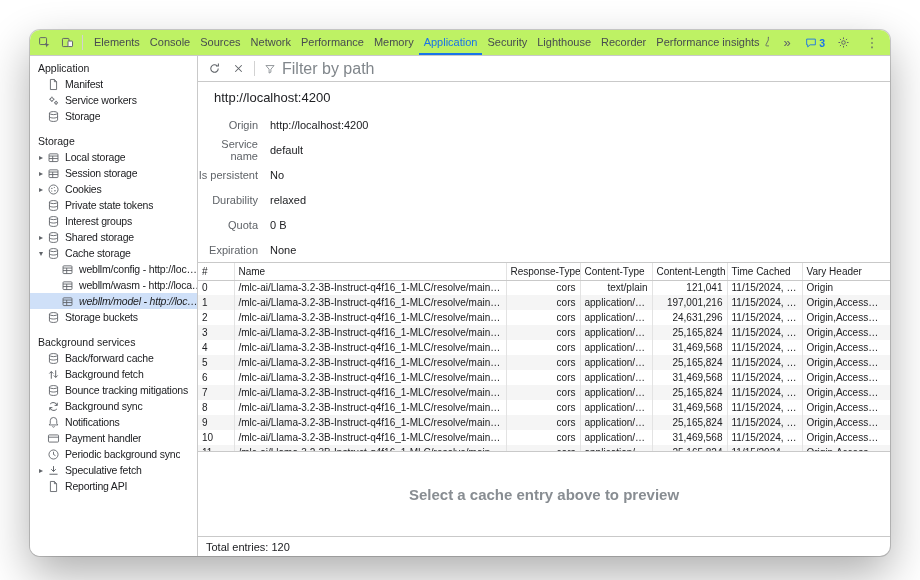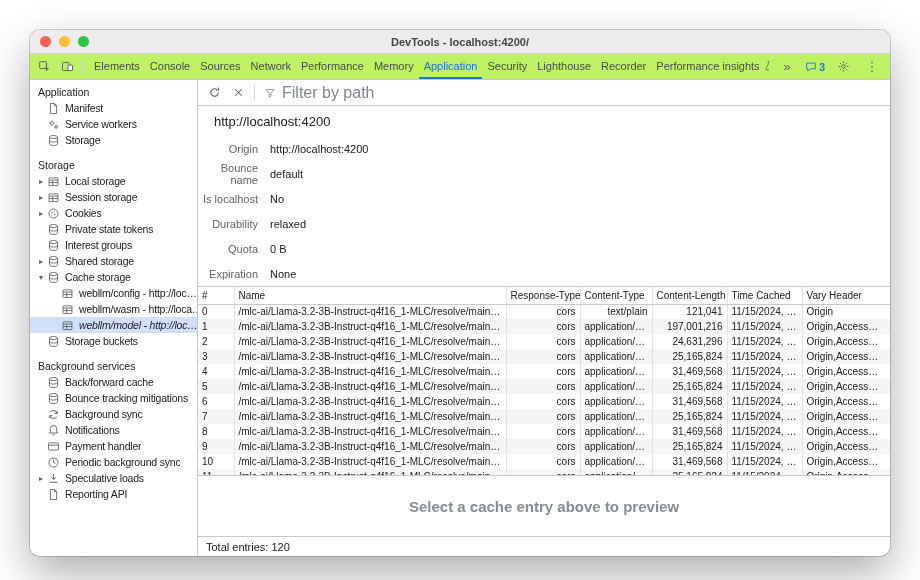--- a/index.html
+++ b/index.html
@@ -170,28 +170,20 @@
       <path d="M5.3 13.2V4.4M5.3 4.4L2.9 6.8M5.3 4.4l2.4 2.4" fill="none" stroke="currentColor" stroke-width="1.2"></path>
       <path d="M10.7 2.8v8.8M10.7 11.6l2.4-2.4M10.7 11.6L8.3 9.2" fill="none" stroke="currentColor" stroke-width="1.2"></path>
     </symbol>
   <symbol id="i-download" viewBox="0 0 16 16">
       <path d="M8 2.6v6.6M8 9.2L5.2 6.4M8 9.2l2.8-2.8M3 12.6h10" fill="none" stroke="currentColor" stroke-width="1.2"></path>
     </symbol>
 </svg>
 
 <div class="window">
 
-  <div class="titlebar">
-    <div class="traffic">
-      <span class="tl red"></span>
-      <span class="tl yellow"></span>
-      <span class="tl green"></span>
-    </div>
-    <div class="title">DevTools - localhost:4200/</div>
-  </div>
 
   <div class="tabbar">
     <div class="tb-icons">
       <span class="tool-btn">
           <svg class="svgi">
             <use href="#i-inspect"></use>
           </svg>
         </span>
       <span class="tool-btn">
           <svg class="svgi">
@@ -396,20 +388,29 @@
             <svg class="svgi">
               <use href="#i-database"></use>
             </svg>
           </span>
           <span class="sb-label">Back/forward cache</span>
         </div>
         <div class="sb-item">
           <span class="expander"></span>
           <span class="sb-icon">
             <svg class="svgi">
+              <use href="#i-updown"></use>
+            </svg>
+          </span>
+          <span class="sb-label">Background fetch</span>
+        </div>
+        <div class="sb-item">
+          <span class="expander"></span>
+          <span class="sb-icon">
+            <svg class="svgi">
               <use href="#i-database"></use>
             </svg>
           </span>
           <span class="sb-label">Bounce tracking mitigations</span>
         </div>
         <div class="sb-item">
           <span class="expander"></span>
           <span class="sb-icon">
             <svg class="svgi">
               <use href="#i-sync"></use>
@@ -444,21 +445,21 @@
           </span>
           <span class="sb-label">Periodic background sync</span>
         </div>
         <div class="sb-item">
           <span class="expander">▸</span>
           <span class="sb-icon">
             <svg class="svgi">
               <use href="#i-download"></use>
             </svg>
           </span>
-          <span class="sb-label">Speculative loads</span>
+          <span class="sb-label">Speculative fetch</span>
         </div>
         <div class="sb-item">
           <span class="expander"></span>
           <span class="sb-icon">
             <svg class="svgi">
               <use href="#i-document"></use>
             </svg>
           </span>
           <span class="sb-label">Reporting API</span>
         </div>
@@ -488,25 +489,25 @@
       </div>
 
       <div class="cache-title">http://localhost:4200</div>
 
       <div class="meta">
           <div class="meta-row">
             <span class="meta-label">Origin</span>
             <span class="meta-value">http://localhost:4200</span>
           </div>
           <div class="meta-row">
-            <span class="meta-label">Bounce name</span>
+            <span class="meta-label">Service name</span>
             <span class="meta-value">default</span>
           </div>
           <div class="meta-row">
-            <span class="meta-label">Is localhost</span>
+            <span class="meta-label">Is persistent</span>
             <span class="meta-value">No</span>
           </div>
           <div class="meta-row">
             <span class="meta-label">Durability</span>
             <span class="meta-value">relaxed</span>
           </div>
           <div class="meta-row">
             <span class="meta-label">Quota</span>
             <span class="meta-value">0 B</span>
           </div>

